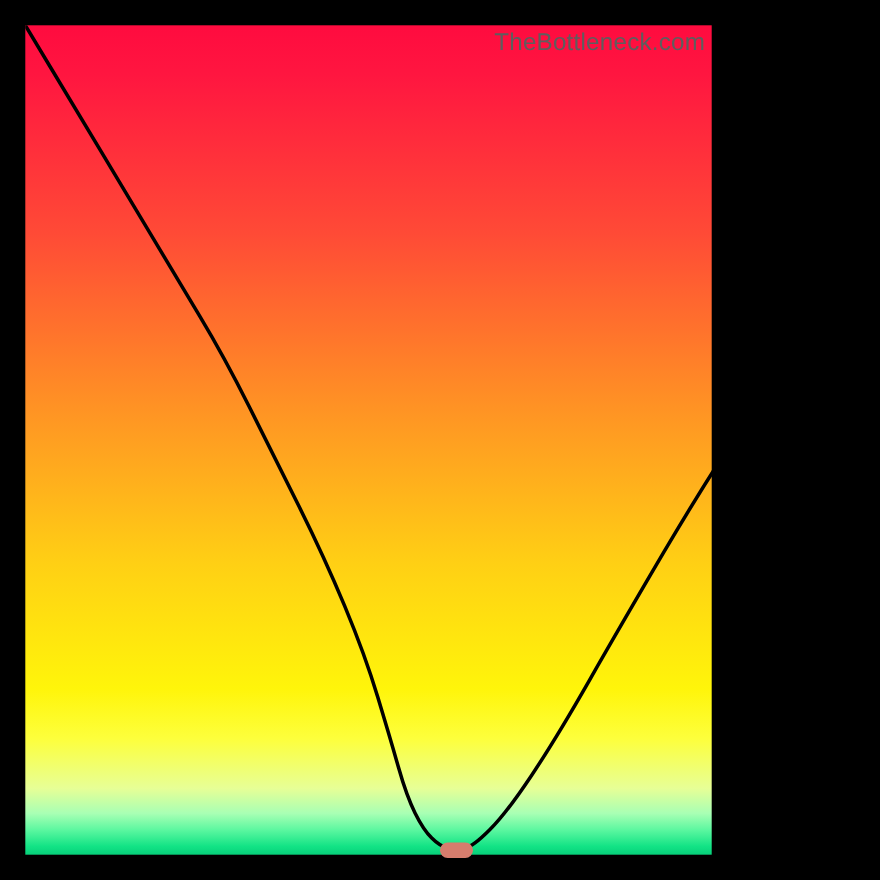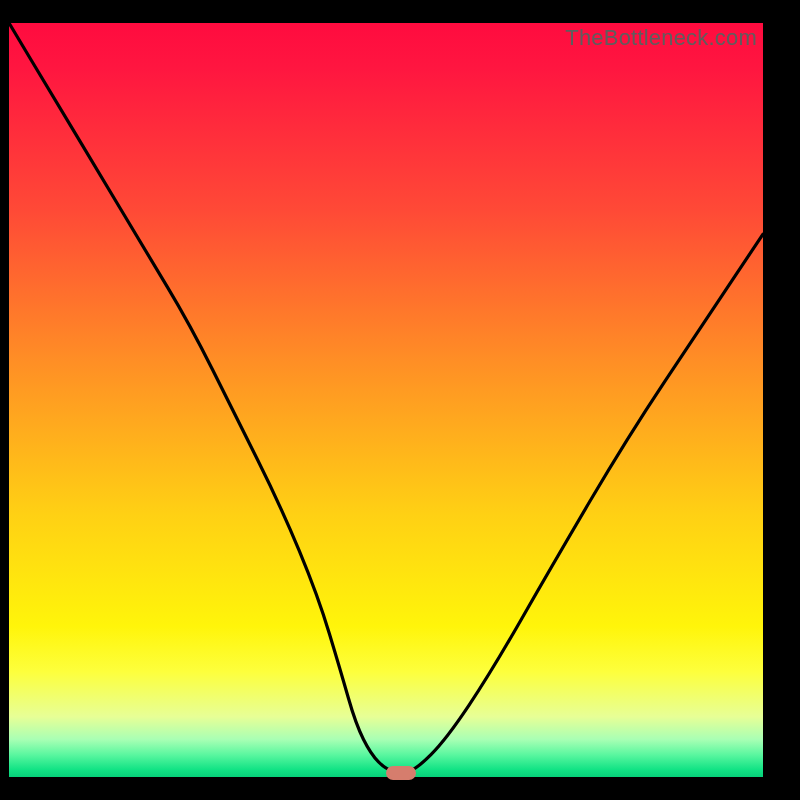--- a/index.html
+++ b/index.html
@@ -12,23 +12,23 @@
     font-family: Arial, Helvetica, sans-serif;
   }
   .frame {
     position: relative;
     width: 800px;
     height: 800px;
     background: #000;
   }
   .plot-area {
     position: absolute;
-    left: 9px;
+    left: 23px;
     top: 23px;
-    width: 754px;
+    width: 624px;
     height: 754px;
     
     background: linear-gradient(
       to bottom,
       #ff0b3f 0%,
       #ff1640 6%,
       #ff4a36 25%,
       #ff8f25 45%,
       #ffd014 65%,
       #fff50a 80%,

